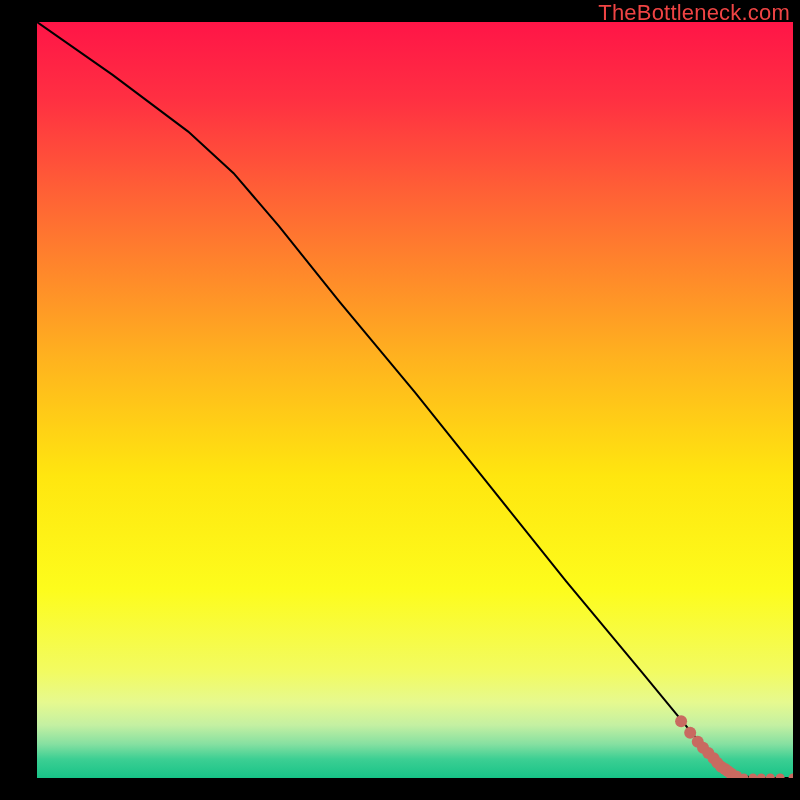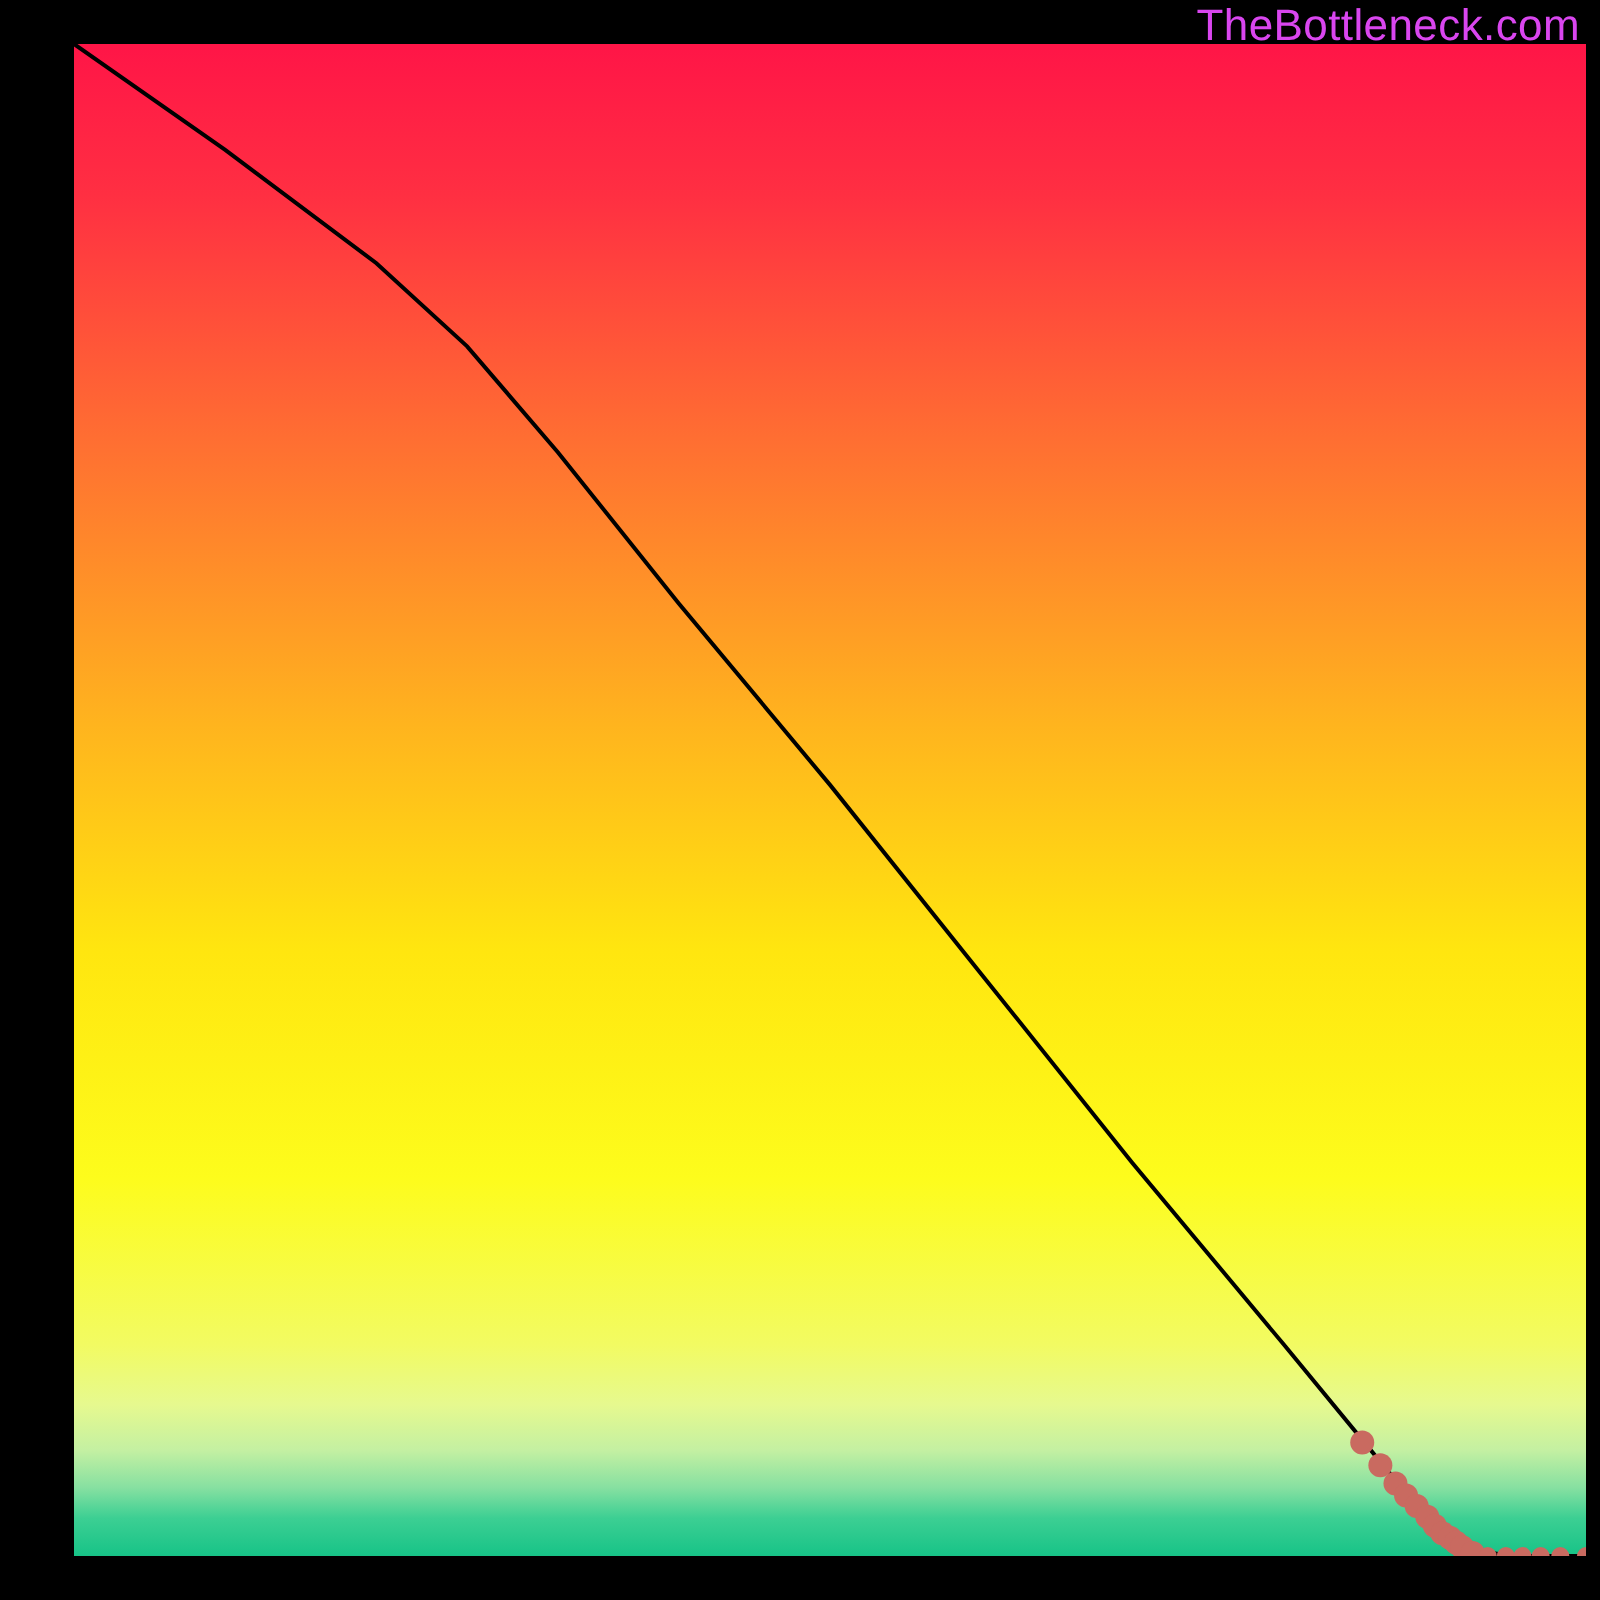--- a/index.html
+++ b/index.html
@@ -22,21 +22,21 @@
     position: absolute;
     left: 37px;
     top: 22px;
     width: 756px;
     height: 756px;
   }
   .attribution {
     position: absolute;
     top: 0px;
     right: 10px;
-    color: #d946ef;
+    color: #ef4444;
     font-family: Arial, Helvetica, sans-serif;
     font-size: 22px;
     font-weight: 400;
     letter-spacing: 0.2px;
   }
   svg { display: block; }
 </style>
 </head>
 <body>
 

